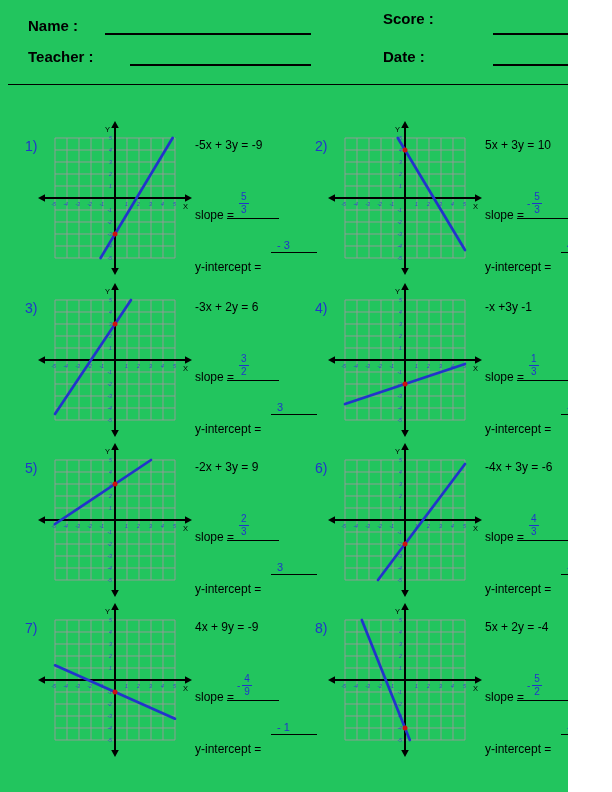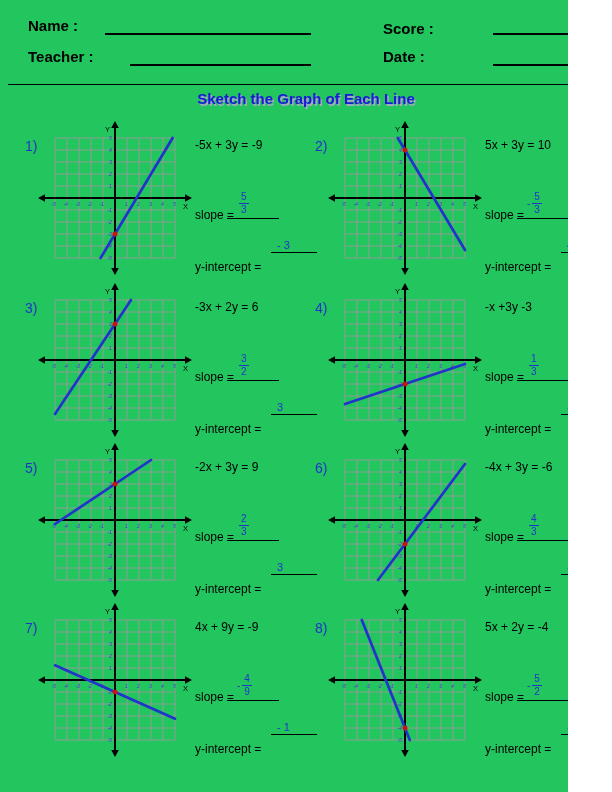--- a/index.html
+++ b/index.html
@@ -34,30 +34,29 @@
   
   .footer { position:absolute; left:0; top:754px; width:612px; height:38px; }
 </style>
 </head>
 <body>
 
 <div class="page">
 
   <div class="hdr-label" style="left:28px; top:17px;">Name :</div>
   <div class="hdr-line" style="left:105px; top:33px; width:206px;"></div>
-  <div class="hdr-label" style="left:383px; top:20px;">Score :</div>
+  <div class="hdr-label" style="left:383px; top:10px;">Score :</div>
   <div class="hdr-line" style="left:493px; top:33px; width:82px;"></div>
 
   <div class="hdr-label" style="left:28px; top:48px;">Teacher :</div>
   <div class="hdr-line" style="left:130px; top:64px; width:181px;"></div>
   <div class="hdr-label" style="left:383px; top:48px;text-align:center;">Date :</div>
   <div class="hdr-line" style="left:493px; top:64px; width:82px;"></div>
 
   <div class="divider"></div>
-  <div class="title">Sketch the Graph of Each Line</div>
 
   <div id="problems">
       <div class="problem" style="left: 20px; top: 122px;">
     <span class="pnum">1)</span>
     <svg class="graph" viewBox="0 0 160 160">
           <g>
             <line x1="20" y1="20" x2="20" y2="140" stroke="#9a9a9a" stroke-width="0.9"></line>
             <line x1="20" y1="20" x2="140" y2="20" stroke="#9a9a9a" stroke-width="0.9"></line>
             <line x1="32" y1="20" x2="32" y2="140" stroke="#9a9a9a" stroke-width="0.9"></line>
             <line x1="20" y1="32" x2="140" y2="32" stroke="#9a9a9a" stroke-width="0.9"></line>
@@ -343,21 +342,21 @@
             <text x="77" y="46" text-anchor="end">3</text>
             <text x="129" y="88" text-anchor="end">4</text>
             <text x="77" y="34" text-anchor="end">4</text>
             <text x="141" y="88" text-anchor="end">5</text>
             <text x="77" y="22" text-anchor="end">5</text>
           </g>
           <line x1="20" y1="123.9998" x2="140" y2="84.00019999999999" stroke="#2233cc" stroke-width="2.7" stroke-linecap="round"></line>
           <circle cx="80" cy="104" r="2.5" fill="#cc1111"></circle>
         </svg>
     <div class="panel">
-      <div class="equation">-x +3y -3</div>
+      <div class="equation">-x +3y -1</div>
       <span class="slope-label">slope =</span>
       <span class="slope-blank"></span>
       <span class="slope-frac">
         <span class="sign"></span>
         <span class="stack">
           <span class="num">1</span>
           <span class="den">3</span>
         </span>
       </span>
       <span class="yint-label">y-intercept =</span>

